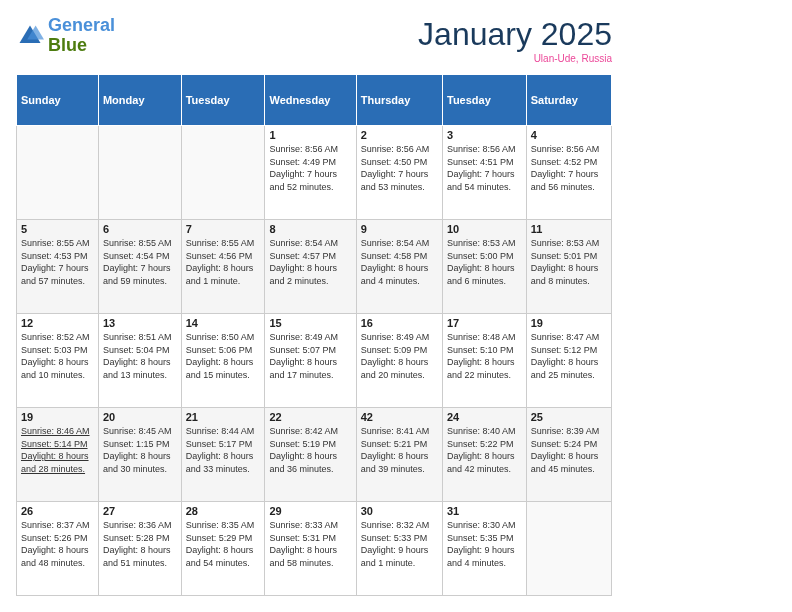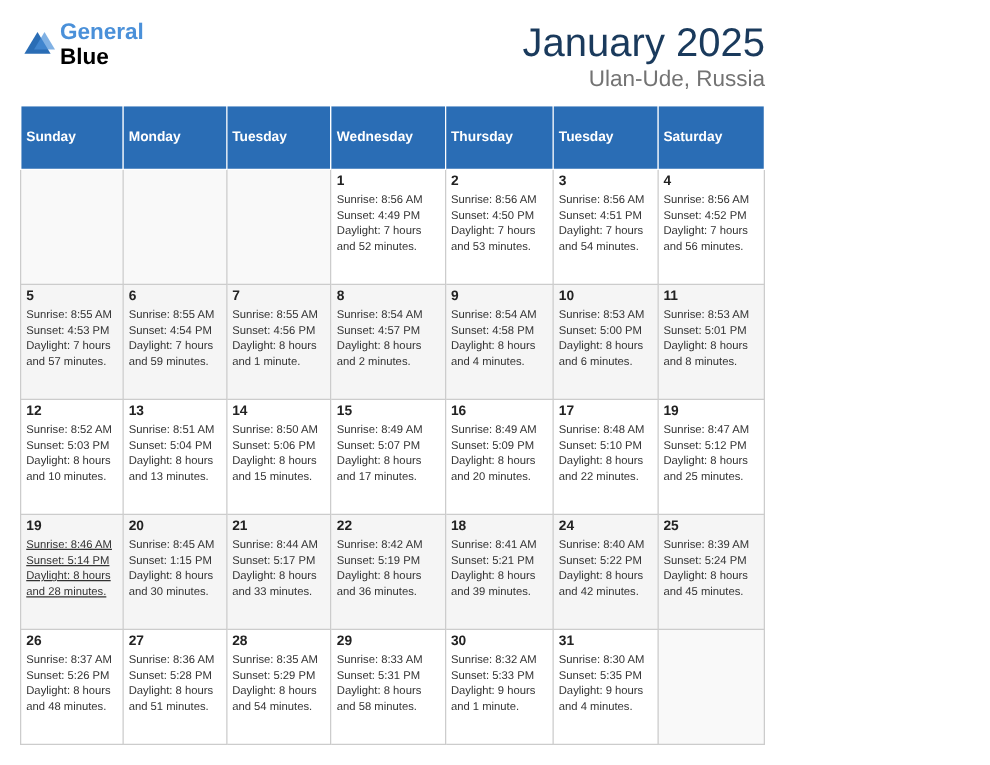--- a/index.html
+++ b/index.html
@@ -43,22 +43,22 @@
     }
     .title-block {
       text-align: right;
     }
     .month-title {
       font-size: 32px;
       font-weight: normal;
       color: #1a3a5c;
     }
     .location {
-      font-size: 18px;
-      color: #737373;
+      font-size: 10px;
+      color: #ec4899;
     }
     .calendar {
       width: 100%;
       border-collapse: collapse;
       flex: 1;
       font-size: 9.5px;
     }
     .calendar thead tr th {
       background-color: #2a6db5;
       color: #fff;
@@ -100,21 +100,21 @@
 
 <div class="page">
   <div class="header">
     <div class="logo">
       <svg class="logo-icon" viewBox="0 0 40 40">
         <polygon points="20,5 35,30 5,30" fill="#2a6db5"></polygon>
         <polygon points="28,5 40,25 16,25" fill="#4a90d9" opacity="0.7"></polygon>
       </svg>
       <div class="logo-text">
         <div><span>General</span></div>
-        <div><span style="color:#000000">Blue</span></div>
+        <div><span style="color:#4d7c0f">Blue</span></div>
       </div>
     </div>
     <div class="title-block">
       <div class="month-title">January 2025</div>
       <div class="location">Ulan-Ude, Russia</div>
     </div>
   </div>
 
   <table class="calendar">
     <thead>
@@ -287,21 +287,21 @@
 and 33 minutes.</div>
           </td>
           <td>
             <span class="day-number">22</span>
             <div class="day-info" style="white-space: pre-line;">Sunrise: 8:42 AM
 Sunset: 5:19 PM
 Daylight: 8 hours
 and 36 minutes.</div>
           </td>
           <td>
-            <span class="day-number">18</span>
+            <span class="day-number">42</span>
             <div class="day-info" style="white-space: pre-line;">Sunrise: 8:41 AM
 Sunset: 5:21 PM
 Daylight: 8 hours
 and 39 minutes.</div>
           </td>
           <td>
             <span class="day-number">24</span>
             <div class="day-info" style="white-space: pre-line;">Sunrise: 8:40 AM
 Sunset: 5:22 PM
 Daylight: 8 hours

